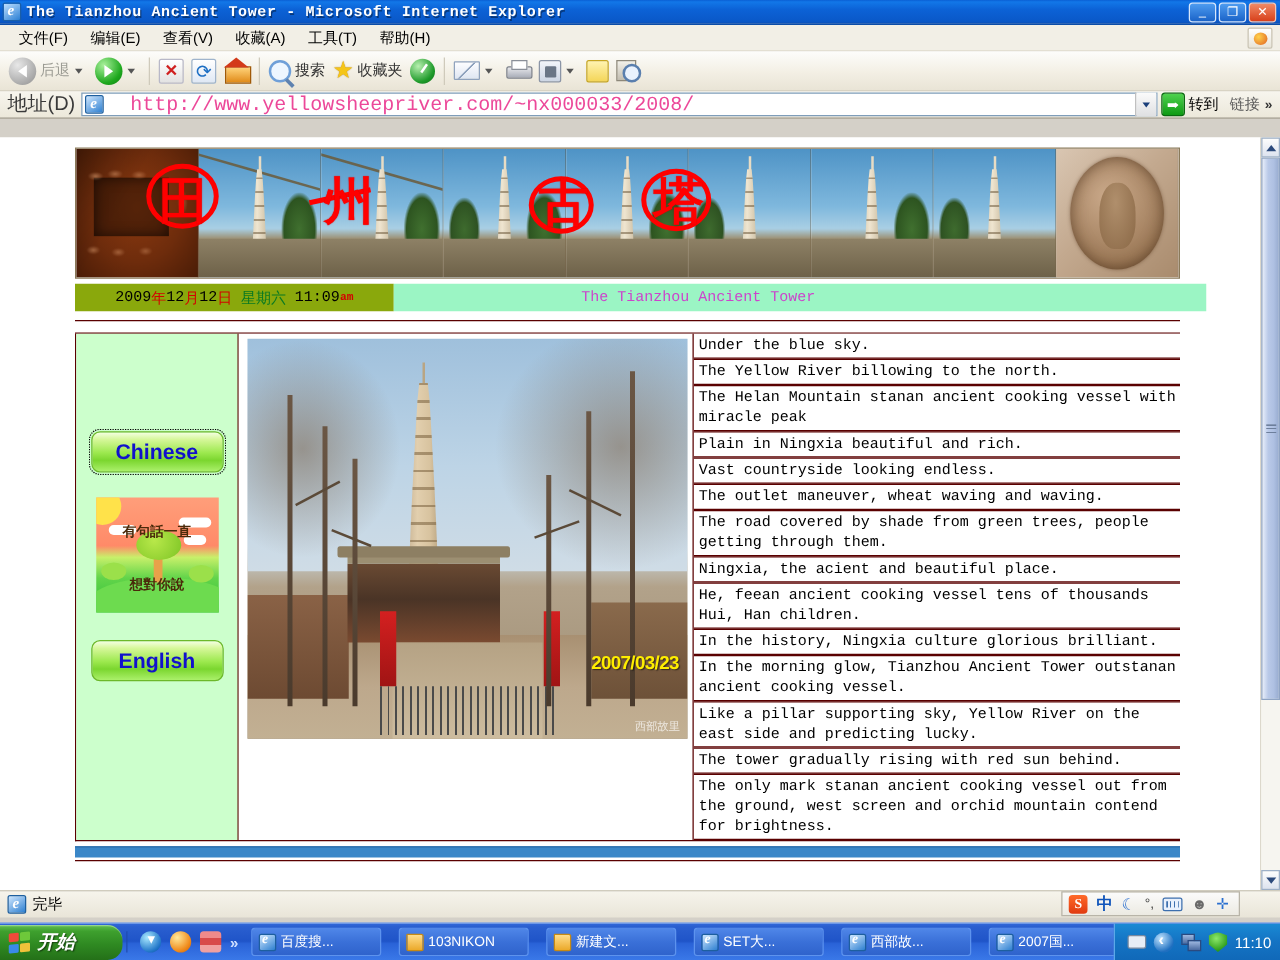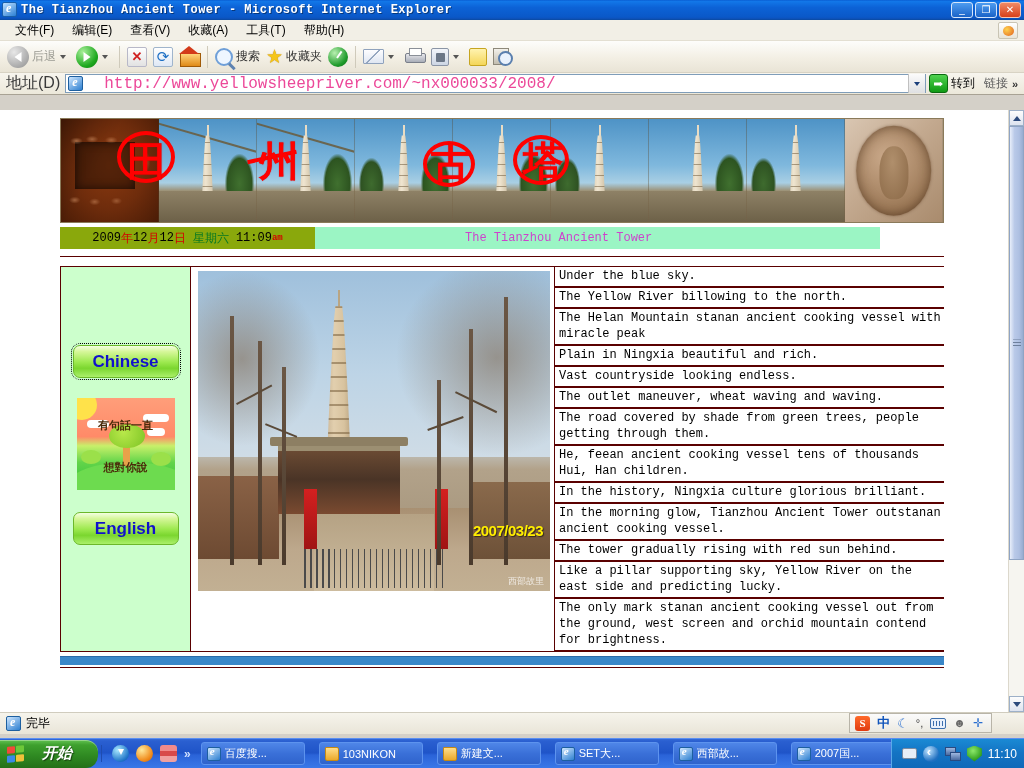--- a/index.html
+++ b/index.html
@@ -268,21 +268,21 @@
   .cal3 { left: 370px; top: 24px; font-size: 40px; }
   .cal4 { left: 462px; top: 22px; font-size: 40px; }
   .cal-ring { position: absolute; z-index: 4; border: 4px solid #ff0000; border-radius: 50%; }
   .ring1 { left: 56px; top: 12px; width: 58px; height: 52px; }
   .ring3 { left: 362px; top: 22px; width: 52px; height: 46px; }
   .ring4 { left: 452px; top: 16px; width: 56px; height: 50px; }
   .cal-slash { position: absolute; z-index: 4; background: #ff0000; height: 4px; }
   .slash2 { left: 186px; top: 36px; width: 50px; transform: rotate(-12deg); }
 
   
-  .datebar { width: 820px; height: 22px; display: flex; margin-top: 4px; }
+  .datebar { width: 905px; height: 22px; display: flex; margin-top: 4px; }
   .date-left { width: 255px; background: #8aa80c; display: flex; align-items: center;
     justify-content: center; font-size: 12px; font-family: "Liberation Mono", monospace; }
   .date-left .d-num { color: #000; }
   .date-left .d-cn { color: #d40000; }
   .date-left .d-wk { color: #0a7a22; margin-left: 7px; }
   .date-left .d-tm { color: #000; margin-left: 7px; }
   .date-left .d-ap { color: #d40000; font-size: 9px; font-weight: bold; }
   .date-right { flex: 1; background: #9bf5c4; display: flex; align-items: center; }
   .date-right span { color: #cc44cc; font-size: 12px; font-family: "Liberation Mono", monospace;
     margin-left: 150px; }
@@ -449,21 +449,20 @@
     background: linear-gradient(to bottom,#3168d8 0%, #2a5fd0 8%, #1f54c8 48%, #2a63d8 55%, #3a78e8 100%);
     border-top: 1px solid #5b8ff0;
     display: flex; align-items: center;
   }
   .startbtn {
     height: 28px; width: 98px; margin: 1px 0 1px 0;
     background: linear-gradient(to bottom,#62c252 0%, #3ea02e 18%, #2f8a22 55%, #247018 100%);
     border-radius: 0 12px 12px 0;
     display: flex; align-items: center; padding-left: 7px;
     box-shadow: inset 0 1px 0 rgba(255,255,255,.35);
-    gap: 12px;
   }
   .start-flag { width: 17px; height: 16px; position: relative; margin-right: 6px; flex: none;
     display: grid; grid-template-columns: 1fr 1fr; grid-template-rows: 1fr 1fr; gap: 1.5px;
     transform: skewY(-6deg); }
   .start-flag i { display: block; border-radius: 1px; }
   .sf1 { background: #f04a3a; } .sf2 { background: #6ec83a; }
   .sf3 { background: #3a8ae8; } .sf4 { background: #f0c23a; }
   .start-txt { color: #fff; font-size: 15px; font-style: italic; font-weight: bold;
     font-family: "DejaVu Sans", sans-serif; text-shadow: 1px 1px 1px rgba(0,0,0,.5); }
   .qlaunch { display: flex; align-items: center; gap: 7px; padding: 0 6px 0 10px;
@@ -750,25 +749,26 @@
           </div>
 
           <div class="col-text">
             <div class="trow">Under the blue sky.</div>
             <div class="trow">The Yellow River billowing to the north.</div>
             <div class="trow">The Helan Mountain stanan ancient cooking vessel with miracle peak</div>
             <div class="trow">Plain in Ningxia beautiful and rich.</div>
             <div class="trow">Vast countryside looking endless.</div>
             <div class="trow">The outlet maneuver, wheat waving and waving.</div>
             <div class="trow">The road covered by shade from green trees, people getting through them.</div>
+            <div class="trow">Ningxia, the acient and beautiful place.</div>
             <div class="trow">He, feean ancient cooking vessel tens of thousands Hui, Han children.</div>
             <div class="trow">In the history, Ningxia culture glorious brilliant.</div>
             <div class="trow">In the morning glow, Tianzhou Ancient Tower outstanan ancient cooking vessel.</div>
+            <div class="trow">Like a pillar supporting sky, Yellow River on the east side and predicting lucky.</div>
             <div class="trow">The tower gradually rising with red sun behind.</div>
-            <div class="trow">Like a pillar supporting sky, Yellow River on the east side and predicting lucky.</div>
             <div class="trow">The only mark stanan ancient cooking vessel out from the ground, west screen and orchid mountain contend for brightness.</div>
           </div>
         </div>
 
         <div class="bluebar"></div>
         <div class="botrule"></div>
       </div>
     </div>
 
     <div class="vscroll">

